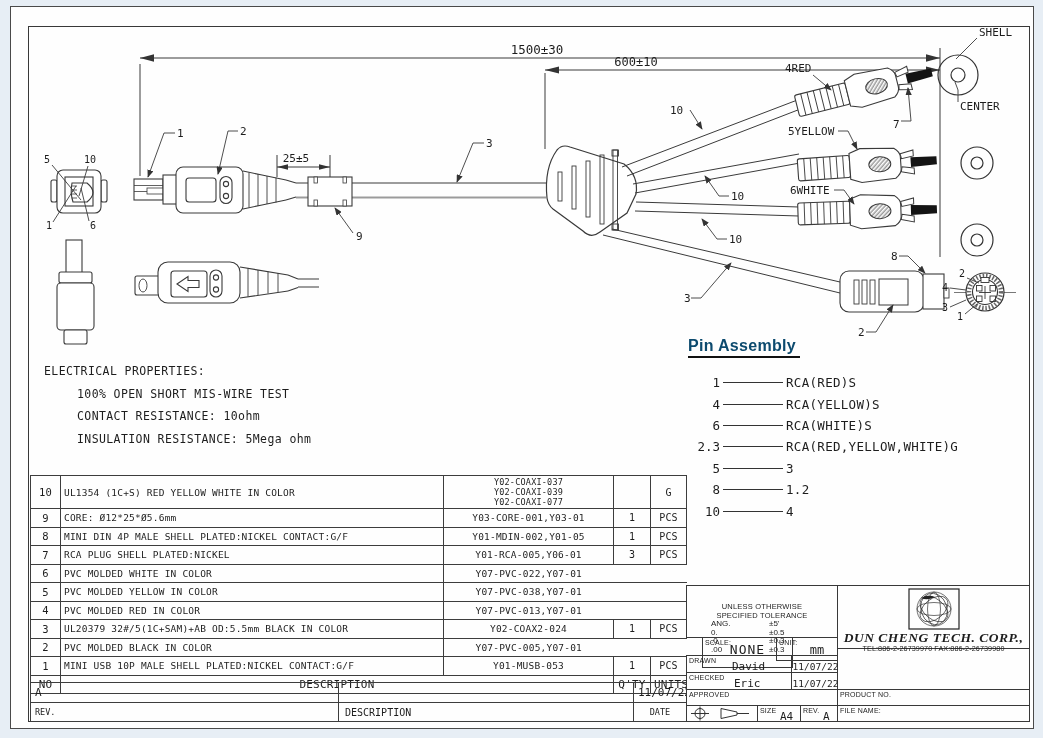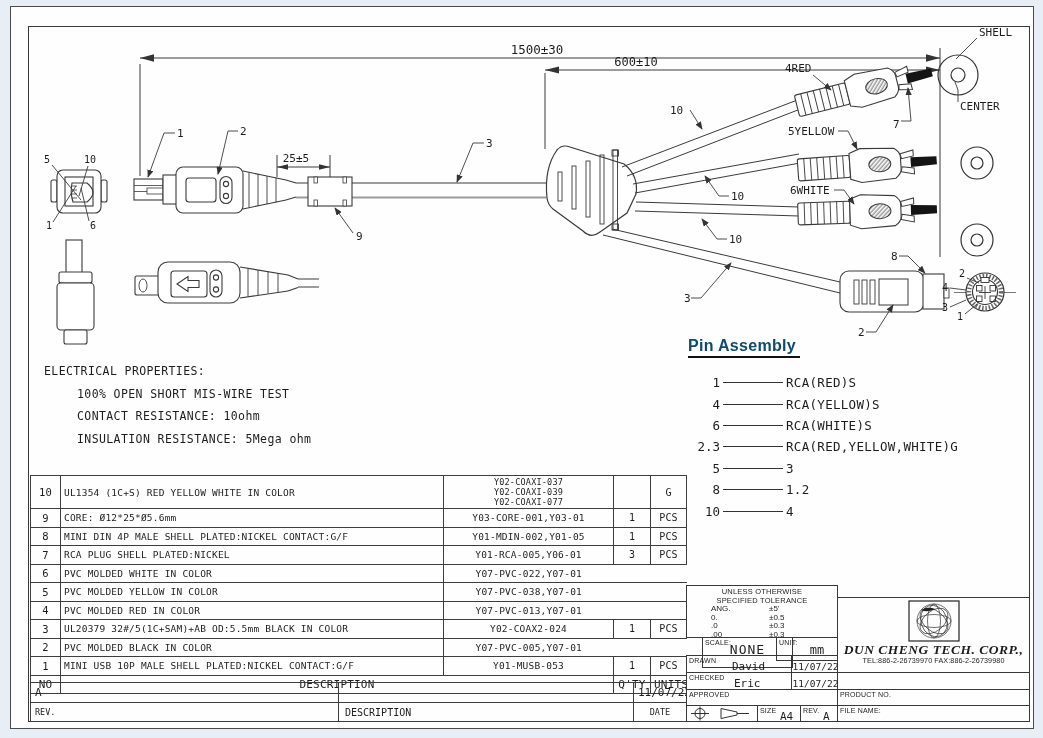--- a/index.html
+++ b/index.html
@@ -447,21 +447,21 @@
       <td>REV.</td>
       <td class="desc">DESCRIPTION</td>
       <td class="date">DATE</td>
     </tr>
   </tbody>
     </table>
 
   <div class="tb">
 
     <div class="cell" style="left:0;top:0;width:152px;height:53px;">
-      <div class="tol-line" style="margin-top:2px">UNLESS OTHERWISE</div>
+      <div class="tol-line" style="margin-top:17px">UNLESS OTHERWISE</div>
       <div class="tol-line">SPECIFIED TOLERANCE</div>
       <div class="trow">
           <span class="tl">ANG.</span>
           <span class="tv">±5'</span>
         </div>
       <div class="trow">
           <span class="tl">0.</span>
           <span class="tv">±0.5</span>
         </div>
       <div class="trow">
@@ -514,21 +514,21 @@
     </div>
     <div class="cell" style="left:71px;top:120px;width:44px;height:17px;">
       <span class="lbl">SIZE</span>
       <span class="mono" style="position:absolute;left:22px;top:4px;font-size:11px;">A4</span>
     </div>
     <div class="cell" style="left:114px;top:120px;width:38px;height:17px;">
       <span class="lbl">REV.</span>
       <span class="mono" style="position:absolute;left:22px;top:4px;font-size:11px;">A</span>
     </div>
 
-    <div class="cell" style="left:151px;top:12px;width:193px;height:76px;">
+    <div class="cell" style="left:151px;top:0;width:193px;height:64px;">
       <svg style="position:absolute;left:70px;top:2px;" width="52" height="42" viewBox="0 0 52 42">
         <rect x="1" y="1" width="50" height="40" fill="none" stroke="#222" stroke-width="1.2"></rect>
         <g stroke="#333" stroke-width="0.7" fill="none">
           <circle cx="26" cy="21" r="17"></circle>
           <ellipse cx="26" cy="21" rx="17" ry="6.5"></ellipse>
           <ellipse cx="26" cy="21" rx="6.5" ry="17"></ellipse>
           <ellipse cx="26" cy="21" rx="16" ry="10" transform="rotate(40 26 21)"></ellipse>
           <ellipse cx="26" cy="21" rx="16" ry="10" transform="rotate(-40 26 21)"></ellipse>
           <ellipse cx="26" cy="21" rx="16" ry="13" transform="rotate(70 26 21)"></ellipse>
         </g>

